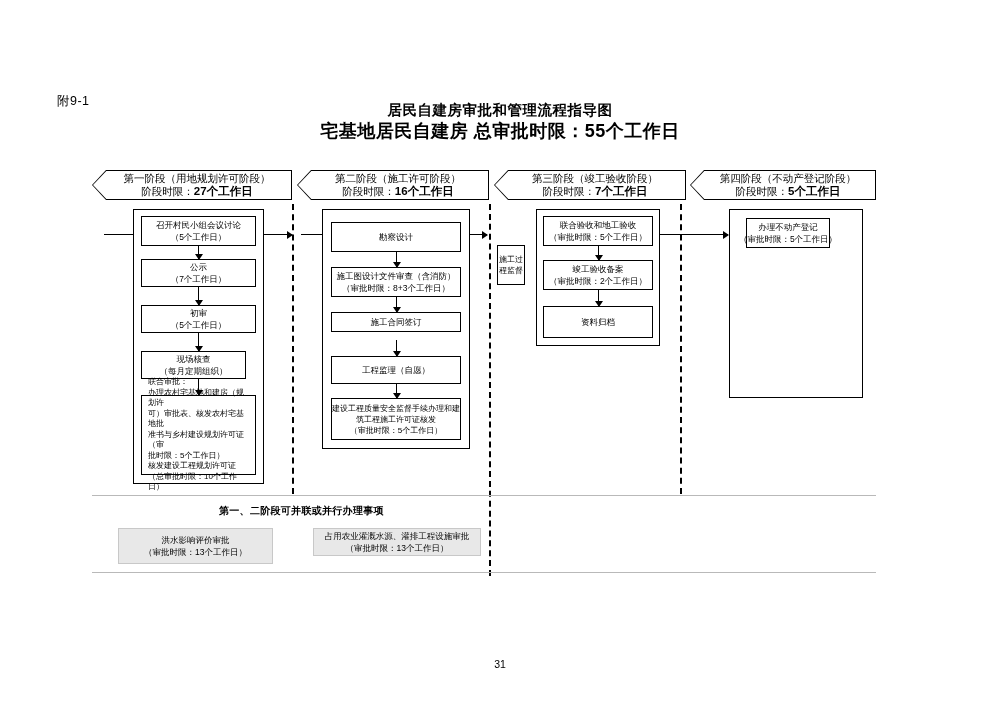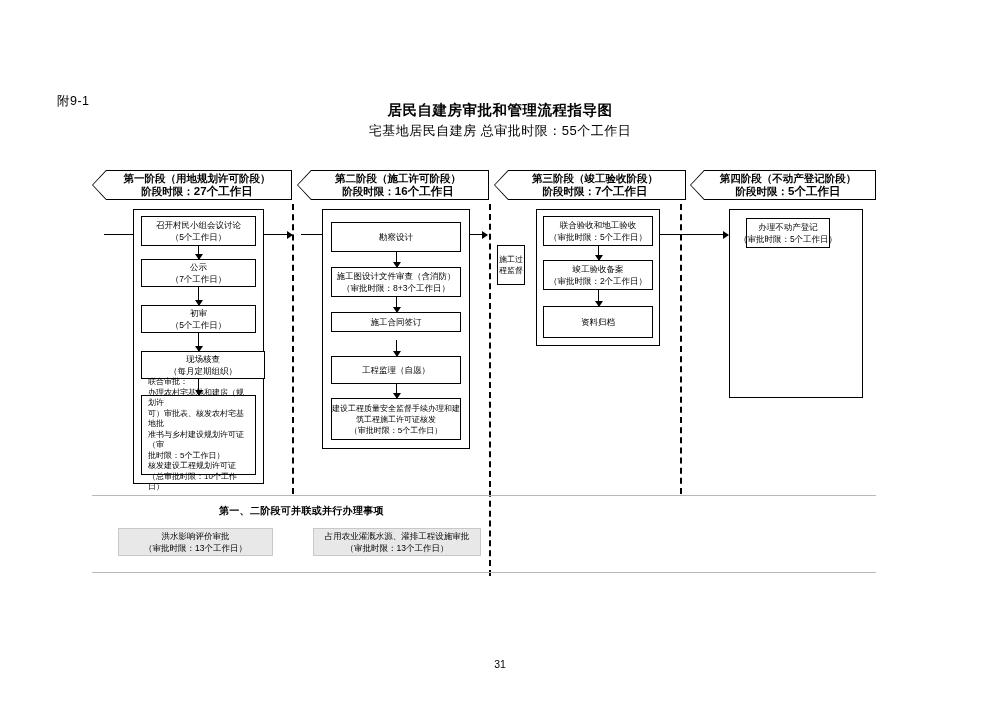--- a/index.html
+++ b/index.html
@@ -38,22 +38,22 @@
     width: 1000px;
     text-align: center;
   }
   .title-line1 {
     font-size: 14.5px;
     font-weight: bold;
     letter-spacing: 0.5px;
     line-height: 20px;
   }
   .title-line2 {
-    font-size: 13px;
-    font-weight: normal;
+    font-size: 18px;
+    font-weight: bold;
     letter-spacing: 0.5px;
     line-height: 22px;
   }
   .chev-wrap {
     position: absolute;
     top: 0;
     height: 30px;
   }
   .chev-bg {
     position: absolute;
@@ -68,21 +68,21 @@
     clip-path: polygon(0 50%, 13.3px 0, 100% 0, 100% 100%, 13.3px 100%);
   }
   .chev-text {
     position: absolute;
     inset: 0;
     display: flex;
     flex-direction: column;
     align-items: center;
     justify-content: center;
     font-size: 10.5px;
-    font-weight: bold;
+    font-weight: normal;
     line-height: 13px;
     padding-left: 10px;
     box-sizing: border-box;
   }
   .chev-text .l2 b { font-size: 11.5px; }
 
   
   .vdash {
     position: absolute;
     width: 0;
@@ -252,21 +252,21 @@
     <span class="ln">（7个工作日）</span>
   </div>
   <div class="arrow-v" style="left:198px; top:287px; height:18px;"></div>
 
   <div class="node" style="left:141px; top:305px; width:115px; height:28px;">
     <span class="ln">初审</span>
     <span class="ln">（5个工作日）</span>
   </div>
   <div class="arrow-v" style="left:198px; top:333px; height:18px;"></div>
 
-  <div class="node" style="left:141px; top:351px; width:124px; height:28px;">
+  <div class="node" style="left:141px; top:351px; width:105px; height:28px;">
     <span class="ln">现场核查</span>
     <span class="ln">（每月定期组织）</span>
   </div>
   <div class="arrow-v" style="left:198px; top:379px; height:16px;"></div>
 
   <div class="node left-align" style="left:141px; top:395px; width:115px; height:80px; font-size:8px; line-height:10.5px;">
     <span class="ln">联合审批：</span>
     <span class="ln">办理农村宅基地和建房（规划许</span>
     <span class="ln">可）审批表、核发农村宅基地批</span>
     <span class="ln">准书与乡村建设规划许可证（审</span>
@@ -330,21 +330,21 @@
   <div class="outerbox" style="left:729px; top:209px; width:134px; height:189px;"></div>
 
   <div class="node" style="left:746px; top:218px; width:84px; height:30px;">
     <span class="ln">办理不动产登记</span>
     <span class="ln">（审批时限：5个工作日）</span>
   </div>
 
   <div class="hr-line" style="left:92px; top:495px; width:784px;"></div>
   <div class="section-title" style="left:219px; top:504px;">第一、二阶段可并联或并行办理事项</div>
 
-  <div class="gray-box" style="left:118px; top:528px; width:155px; height:28px;">
+  <div class="gray-box" style="left:118px; top:528px; width:155px; height:36px;">
     <span class="ln">洪水影响评价审批</span>
     <span class="ln">（审批时限：13个工作日）</span>
   </div>
   <div class="gray-box" style="left:313px; top:528px; width:168px; height:28px;">
     <span class="ln">占用农业灌溉水源、灌排工程设施审批</span>
     <span class="ln">（审批时限：13个工作日）</span>
   </div>
 
   <div class="hr-line" style="left:92px; top:572px; width:784px;"></div>
 

